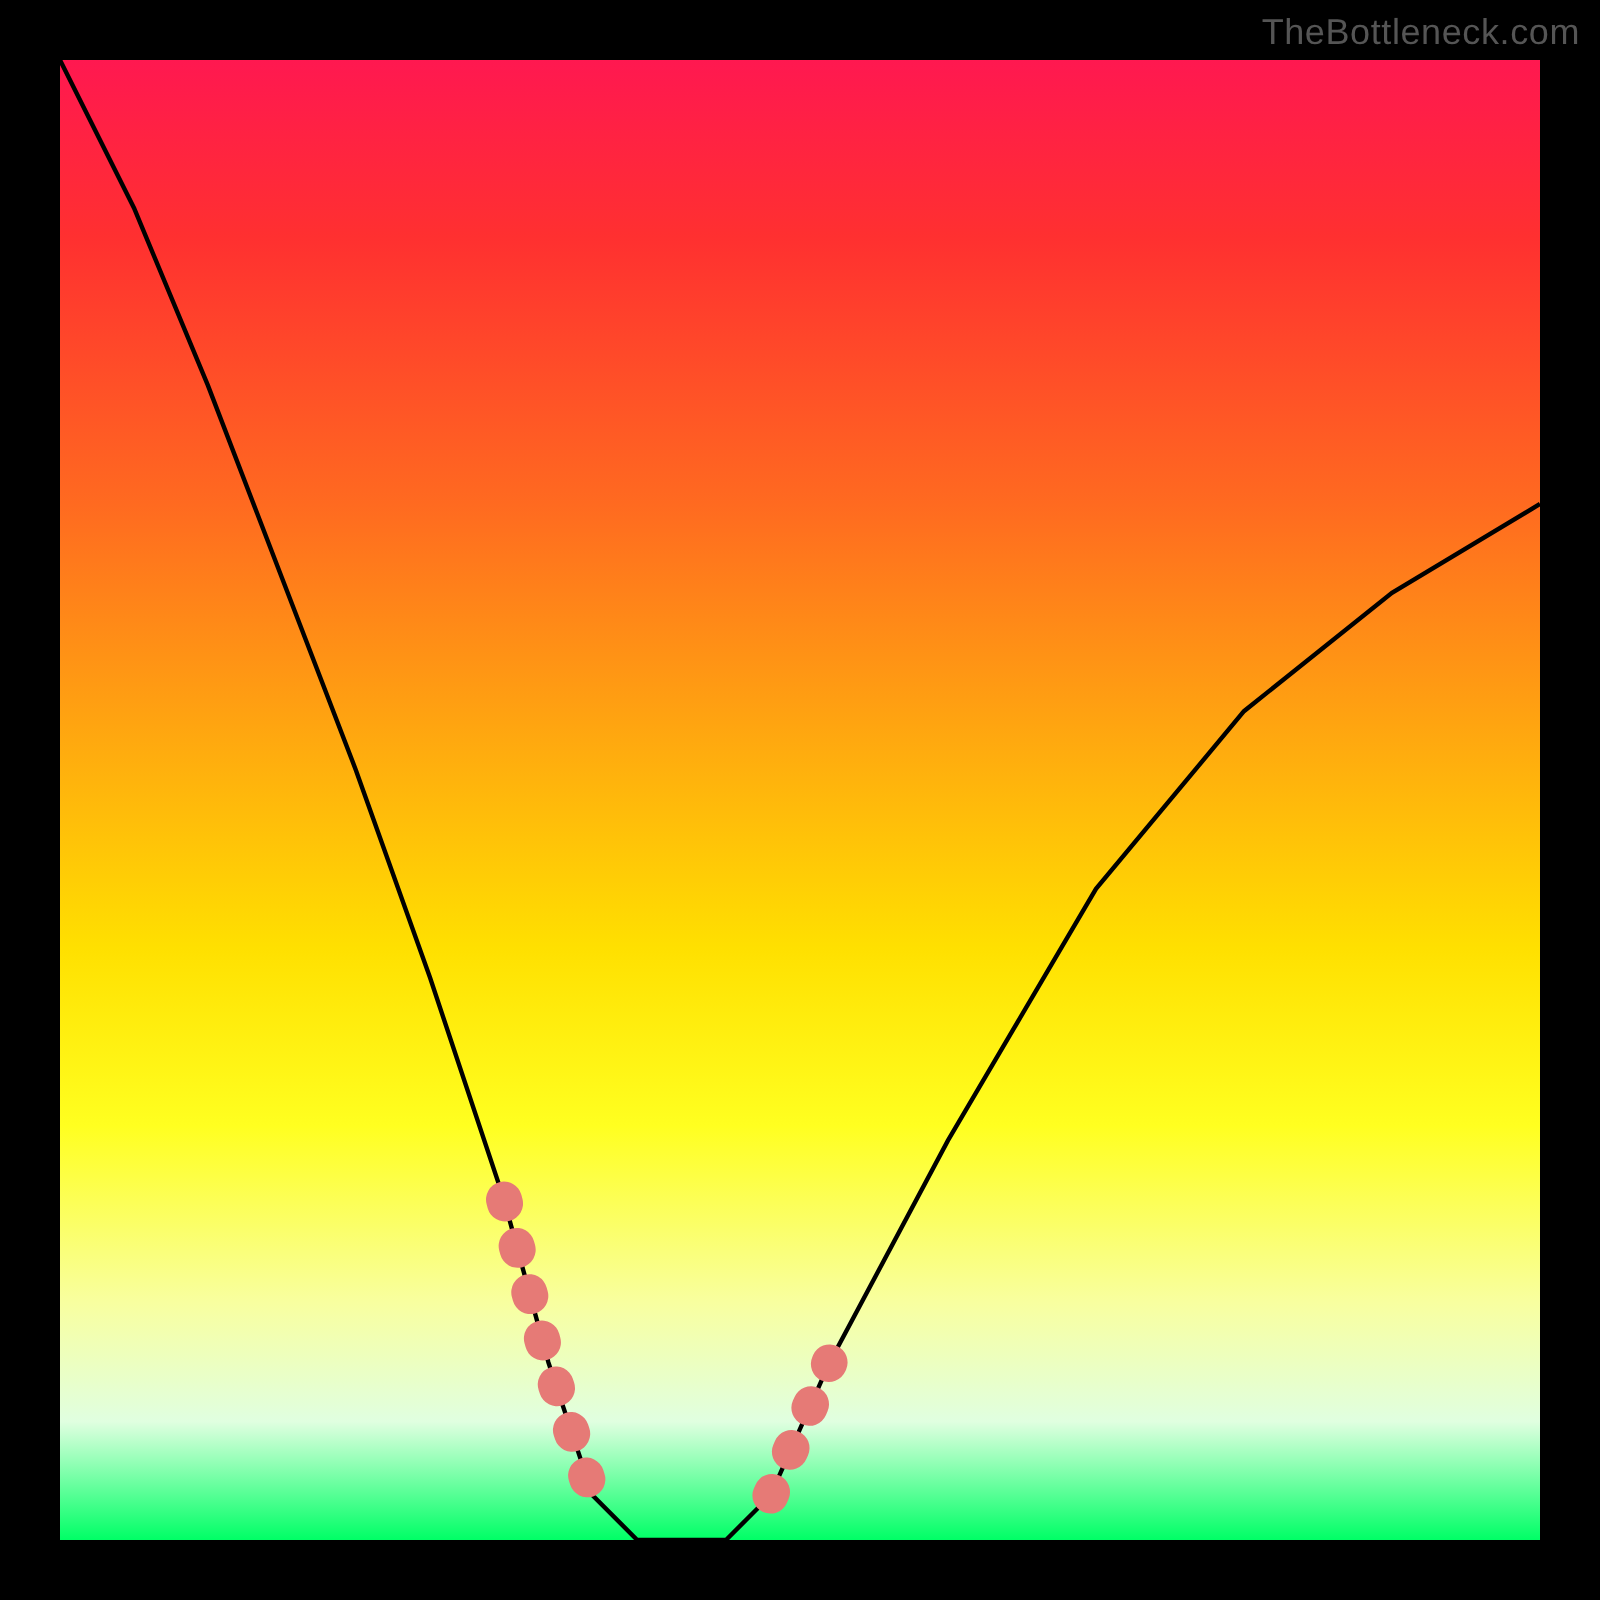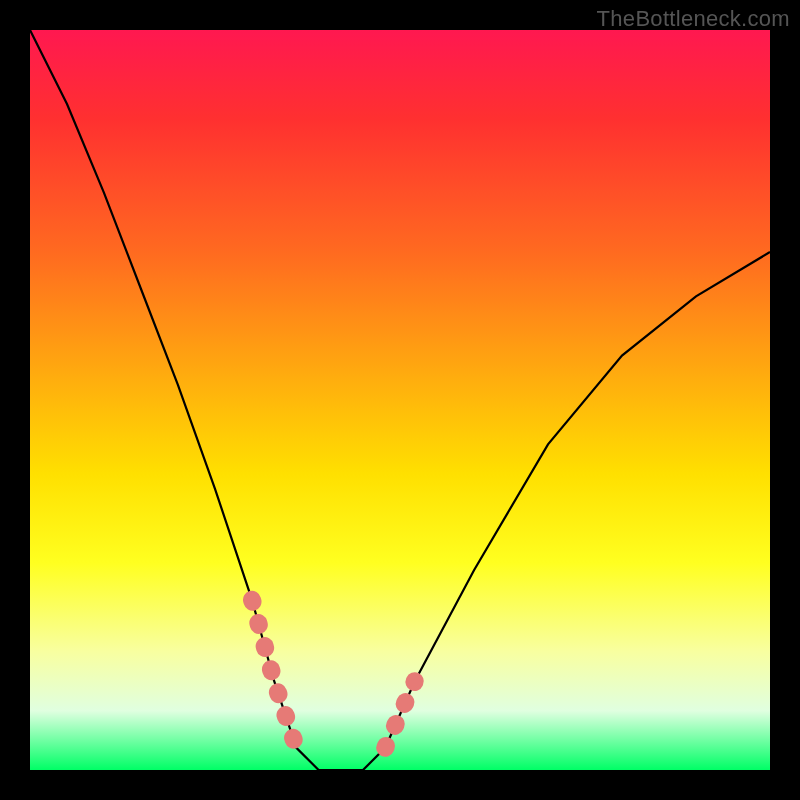--- a/index.html
+++ b/index.html
@@ -34,21 +34,21 @@
       #e0ffe0 92%,
       #00ff66 100%
     );
     overflow: hidden;
   }
   .watermark {
     position: absolute;
     top: 6px;
     right: 10px;
     color: #555;
-    font-size: 22px;
+    font-size: 18px;
     font-weight: 500;
     letter-spacing: 0.3px;
     z-index: 5;
   }
   svg.curve {
     position: absolute;
     left: 0;
     top: 0;
     width: 740px;
     height: 740px;

